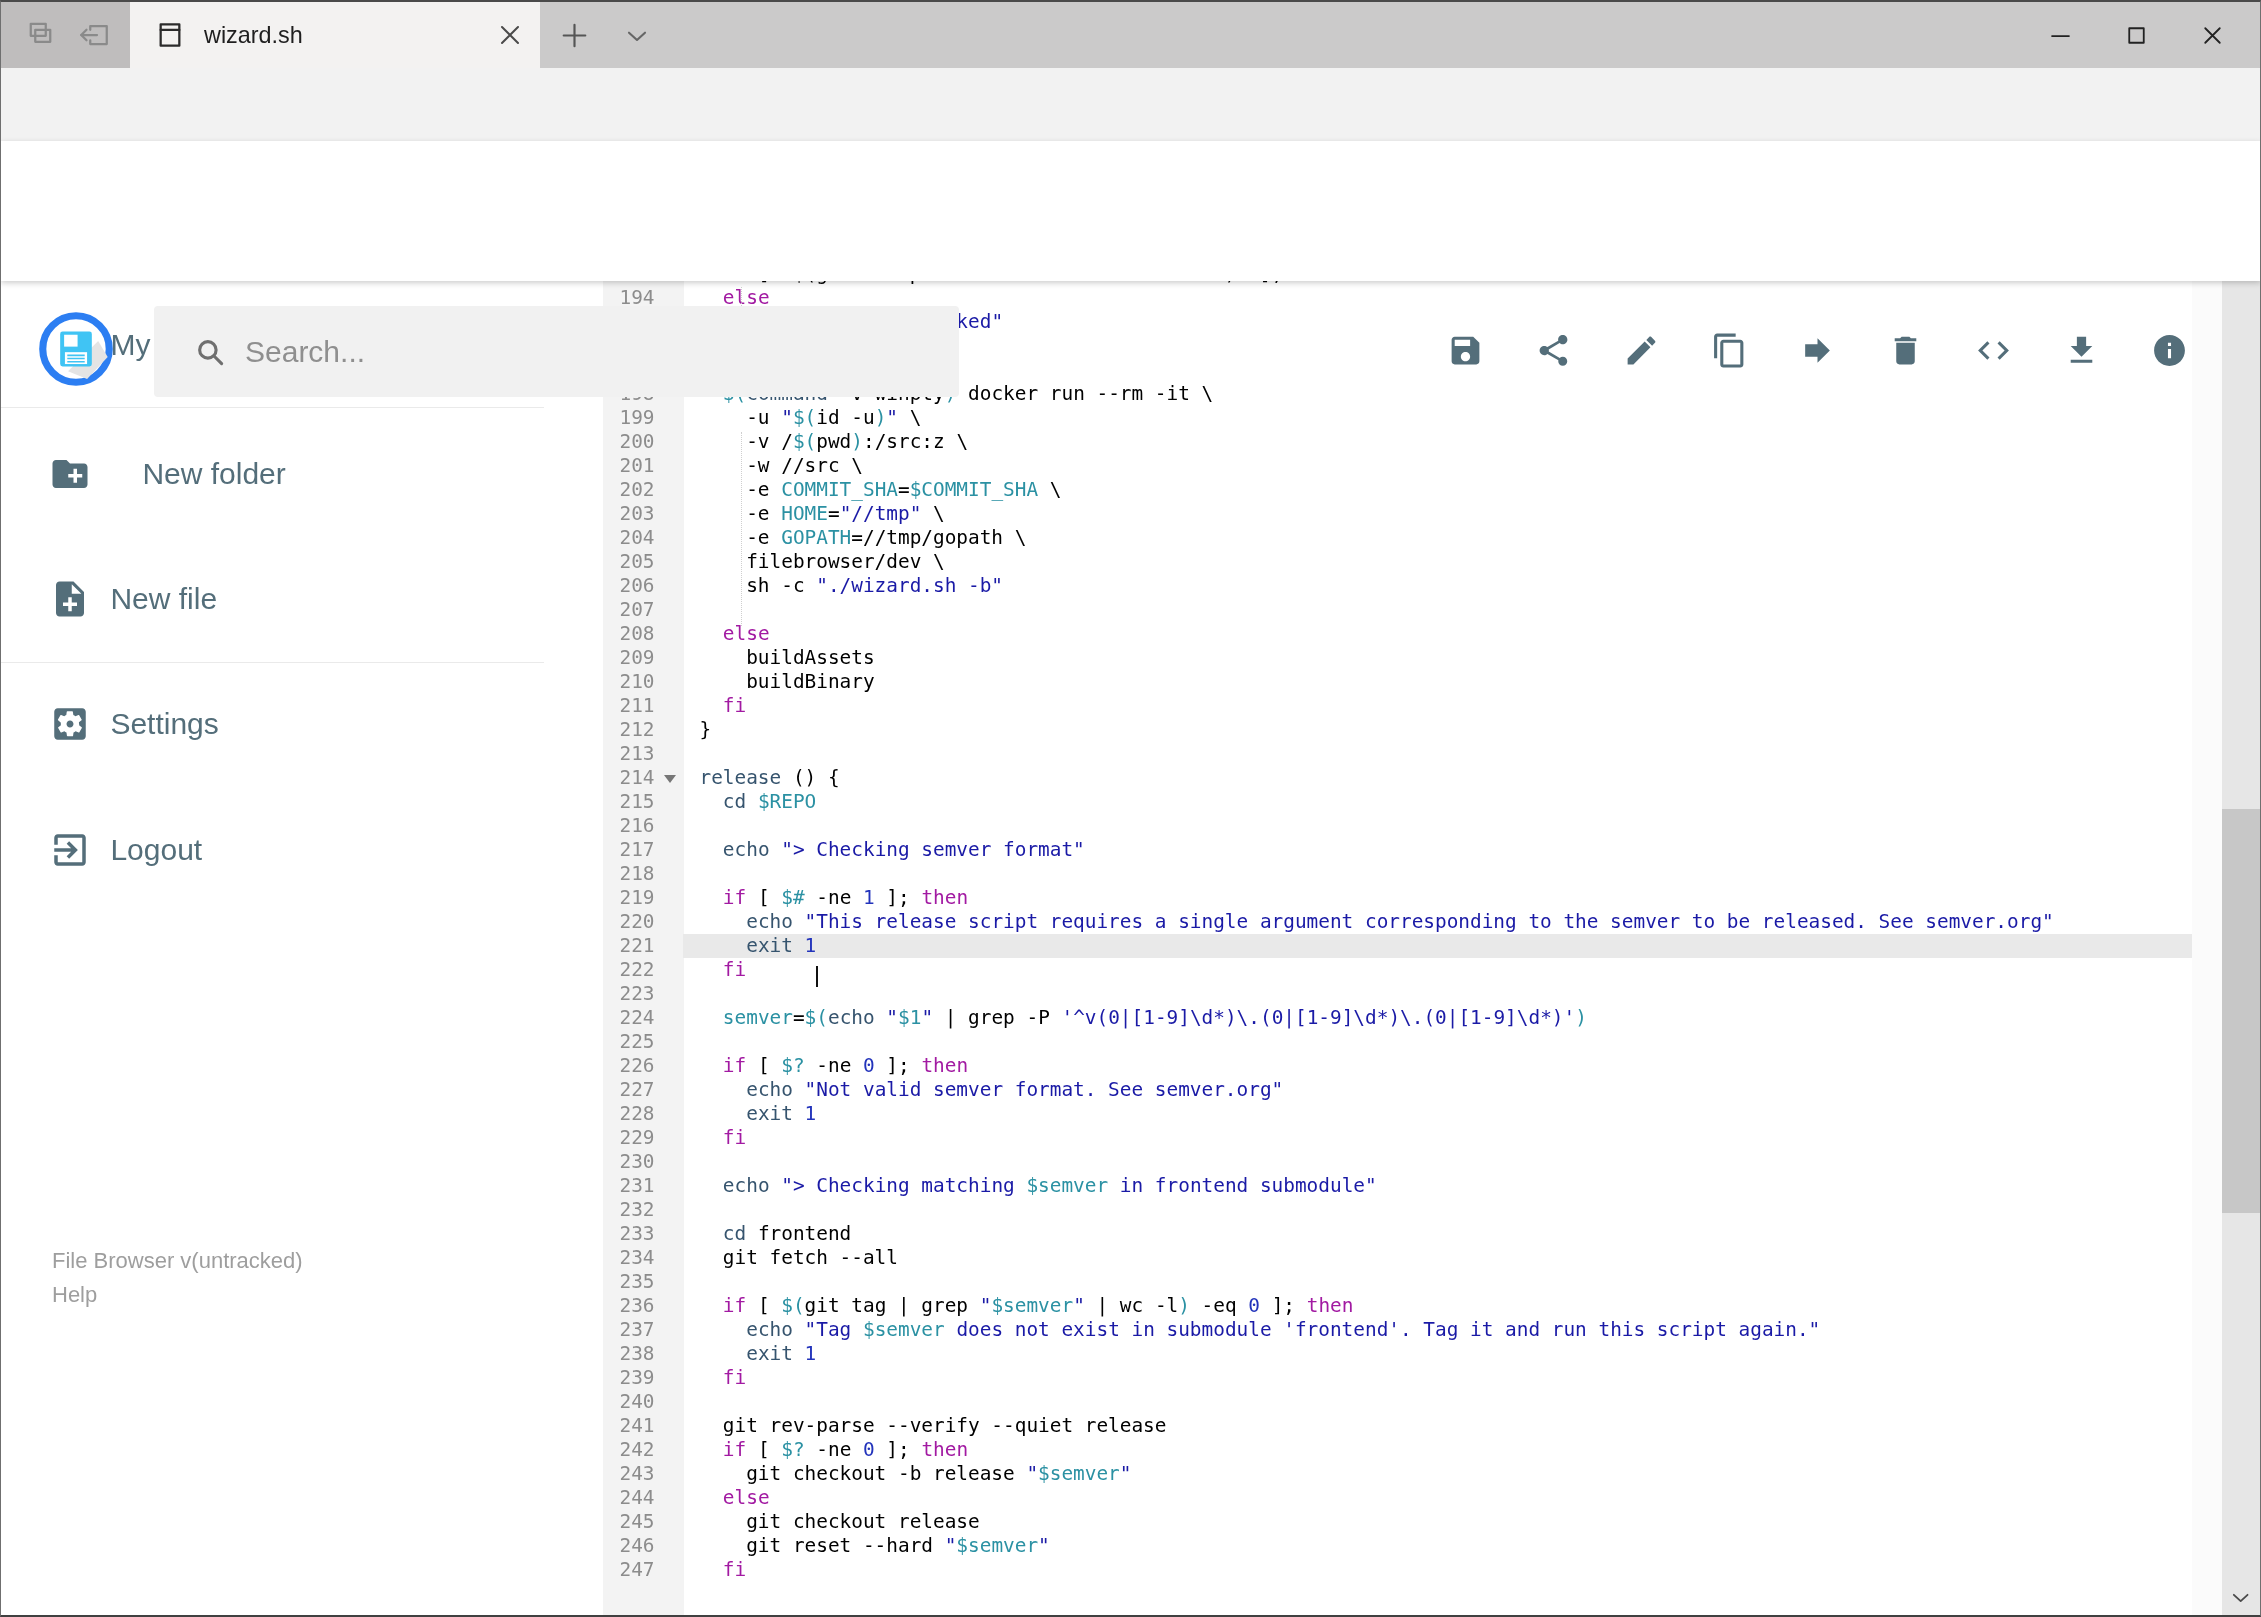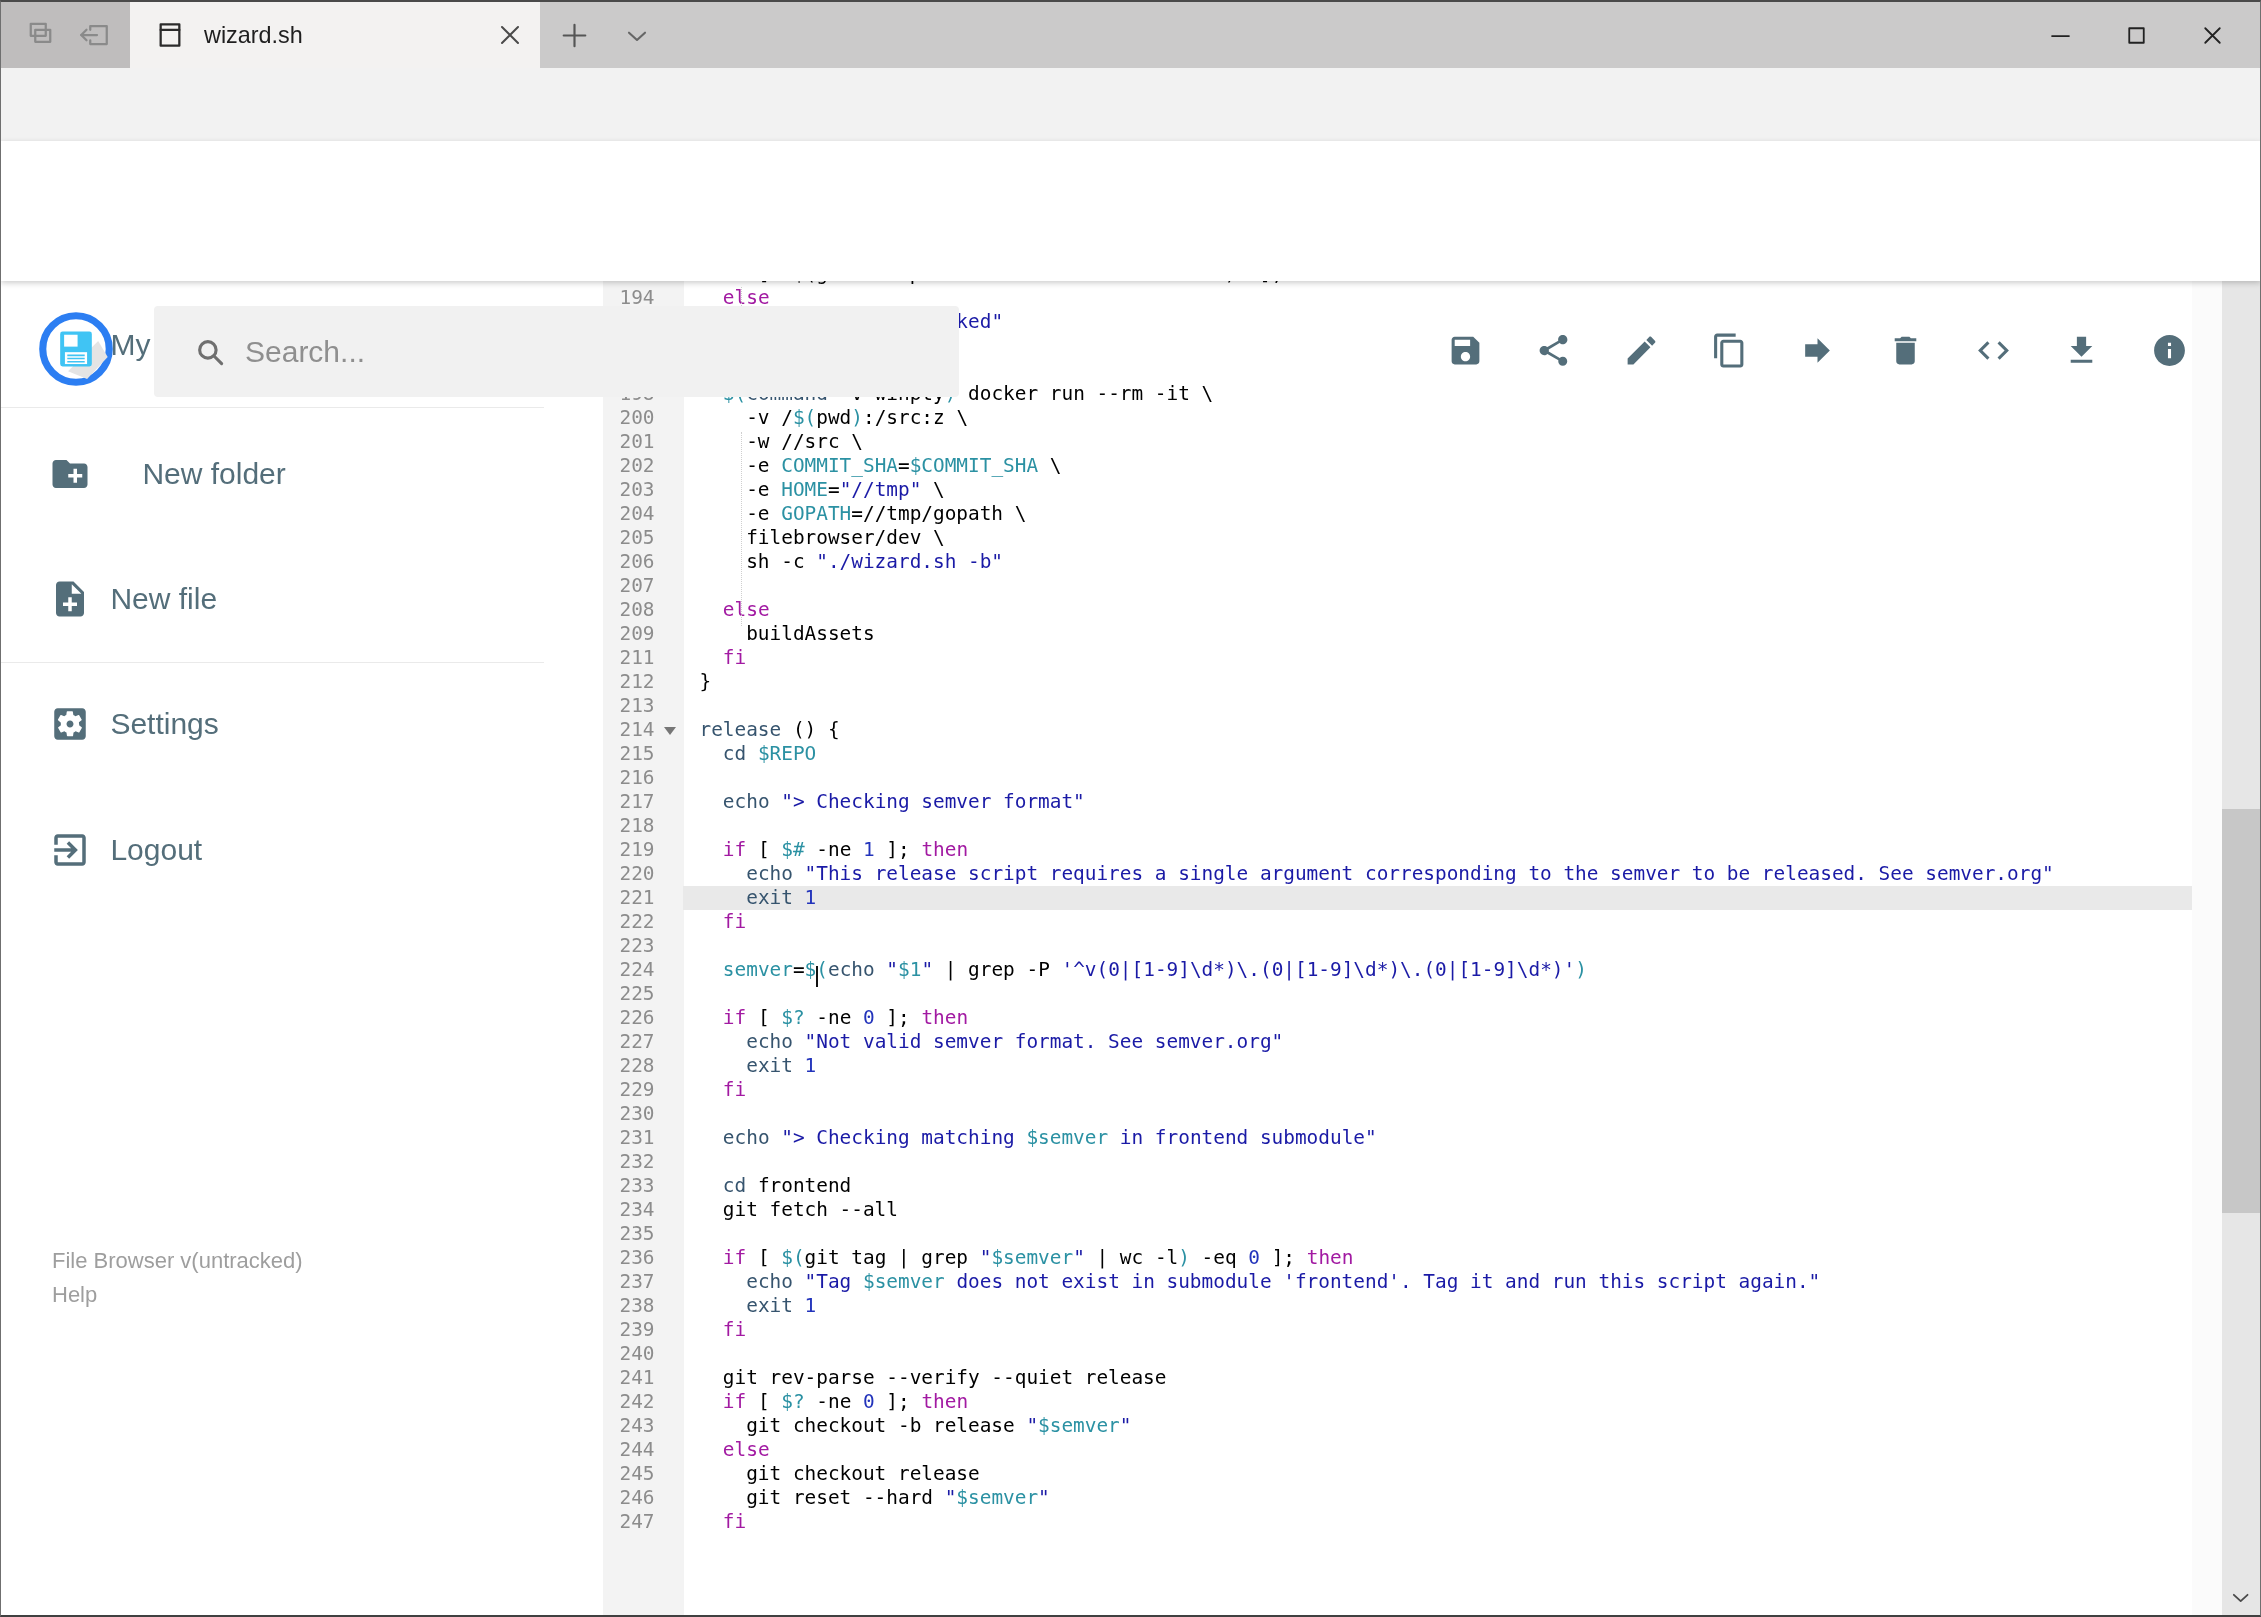--- a/index.html
+++ b/index.html
@@ -348,30 +348,32 @@
 
   <div class="editor">
     <div class="gutterbg"></div>
     <div class="rows">
         <div class="row"><span class="ln">192</span><span class="code"><span class="t-p">  if [ "$(git rev-parse --is-inside-work-tree)" ]; then</span></span></div>
         <div class="row"><span class="ln">194</span><span class="code"><span class="t-p">  </span><span class="t-k">else</span></span></div>
         <div class="row"><span class="ln">195</span><span class="code"><span class="t-p">    </span><span class="t-v">COMMIT_SHA</span><span class="t-p">=</span><span class="t-s">"untracked"</span></span></div>
         <div class="row"><span class="ln">196</span><span class="code"><span class="t-p">  </span><span class="t-k">fi</span></span></div>
         <div class="row"><span class="ln">197</span><span class="code"></span></div>
         <div class="row"><span class="ln">198</span><span class="code"><span class="t-p">  </span><span class="t-v">$(</span><span class="t-b">command</span><span class="t-p"> -v winpty</span><span class="t-v">)</span><span class="t-p"> docker run --rm -it \</span></span></div>
+        <div class="row"><span class="ln">199</span><span class="code"><span class="t-p">    -u </span><span class="t-s">"</span><span class="t-v">$(</span><span class="t-p">id -u</span><span class="t-v">)</span><span class="t-s">"</span><span class="t-p"> \</span></span></div>
         <div class="row"><span class="ln">200</span><span class="code"><span class="t-p">    -v /</span><span class="t-v">$(</span><span class="t-p">pwd</span><span class="t-v">)</span><span class="t-p">:/src:z \</span></span></div>
         <div class="row"><span class="ln">201</span><span class="code"><span class="t-p">    -w //src \</span></span></div>
         <div class="row"><span class="ln">202</span><span class="code"><span class="t-p">    -e </span><span class="t-v">COMMIT_SHA</span><span class="t-p">=</span><span class="t-v">$COMMIT_SHA</span><span class="t-p"> \</span></span></div>
         <div class="row"><span class="ln">203</span><span class="code"><span class="t-p">    -e </span><span class="t-v">HOME</span><span class="t-p">=</span><span class="t-s">"//tmp"</span><span class="t-p"> \</span></span></div>
         <div class="row"><span class="ln">204</span><span class="code"><span class="t-p">    -e </span><span class="t-v">GOPATH</span><span class="t-p">=//tmp/gopath \</span></span></div>
         <div class="row"><span class="ln">205</span><span class="code"><span class="t-p">    filebrowser/dev \</span></span></div>
         <div class="row"><span class="ln">206</span><span class="code"><span class="t-p">    sh -c </span><span class="t-s">"./wizard.sh -b"</span></span></div>
         <div class="row"><span class="ln">207</span><span class="code"></span></div>
         <div class="row"><span class="ln">208</span><span class="code"><span class="t-p">  </span><span class="t-k">else</span></span></div>
         <div class="row"><span class="ln">209</span><span class="code"><span class="t-p">    buildAssets</span></span></div>
+        <div class="row"><span class="ln">210</span><span class="code"><span class="t-p">    buildBinary</span></span></div>
         <div class="row"><span class="ln">211</span><span class="code"><span class="t-p">  </span><span class="t-k">fi</span></span></div>
         <div class="row"><span class="ln">212</span><span class="code"><span class="t-p">}</span></span></div>
         <div class="row"><span class="ln">213</span><span class="code"></span></div>
         <div class="row"><span class="ln">214</span><span class="fold"></span><span class="code"><span class="t-b">release</span><span class="t-p"> () {</span></span></div>
         <div class="row"><span class="ln">215</span><span class="code"><span class="t-p">  </span><span class="t-b">cd</span><span class="t-p"> </span><span class="t-v">$REPO</span></span></div>
         <div class="row"><span class="ln">216</span><span class="code"></span></div>
         <div class="row"><span class="ln">217</span><span class="code"><span class="t-p">  </span><span class="t-b">echo</span><span class="t-p"> </span><span class="t-s">"&gt; Checking semver format"</span></span></div>
         <div class="row"><span class="ln">218</span><span class="code"></span></div>
         <div class="row"><span class="ln">219</span><span class="code"><span class="t-p">  </span><span class="t-k">if</span><span class="t-p"> [ </span><span class="t-v">$#</span><span class="t-p"> -ne </span><span class="t-n">1</span><span class="t-p"> ]; </span><span class="t-k">then</span></span></div>
         <div class="row"><span class="ln">220</span><span class="code"><span class="t-p">    </span><span class="t-b">echo</span><span class="t-p"> </span><span class="t-s">"This release script requires a single argument corresponding to the semver to be released. See semver.org"</span></span></div>

